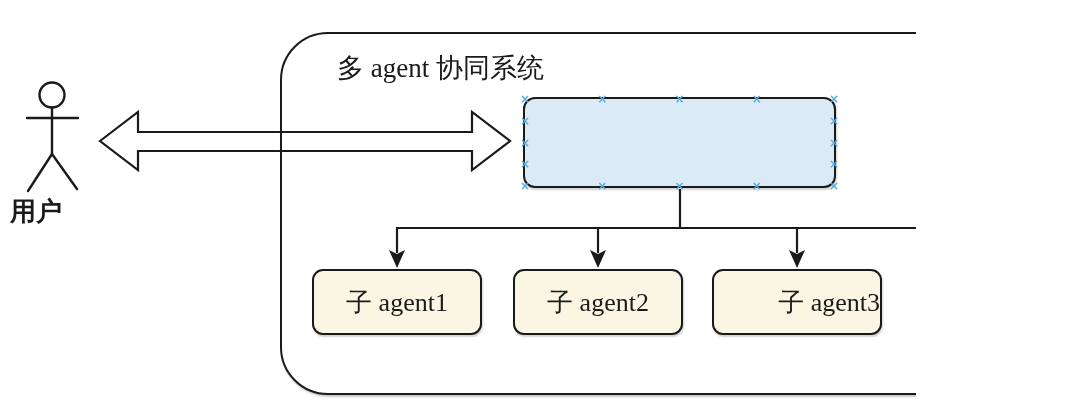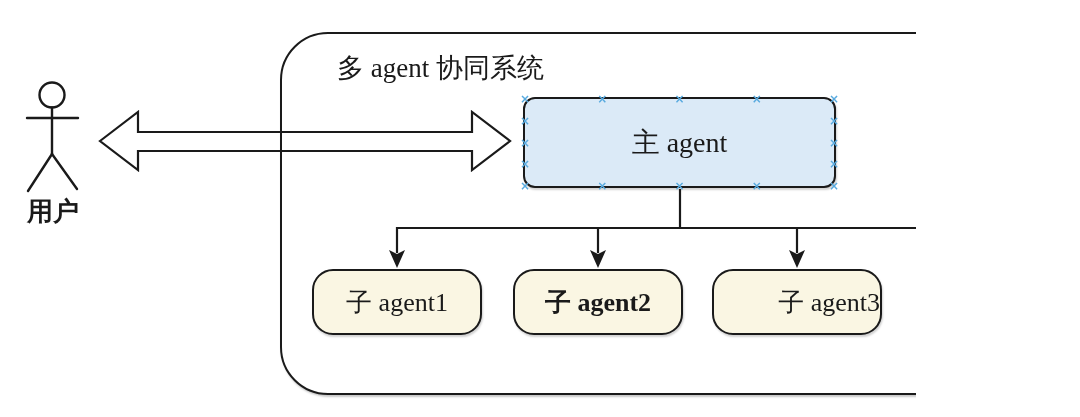--- a/index.html
+++ b/index.html
@@ -49,34 +49,34 @@
     font-weight:bold;
     color:var(--mark-color,#58aadf);
     pointer-events:none;
   }
 
   
   .sub-agent{
     top:269px;width:170px;height:66px;
     background:var(--sub-fill,#faf6e3);
     border:2.2px solid #1a1a1a;
-    border-radius:21px;
+    border-radius:11px;
     box-sizing:border-box;
     display:flex;align-items:center;justify-content:center;
     box-shadow:1px 2px 2px rgba(0,0,0,0.18);
   }
   .sub-agent .node-label{font-size:26px;}
   .sub-agent-1{left:312px;}
-  .sub-agent-2{left:513px;font-weight:bold;}
+  .sub-agent-2{left:513px;}
   .sub-agent-3{left:712px;justify-content:flex-end;}
 
   
   .user-label{
     left:10px;top:197px;width:86px;height:30px;
-    text-align:center;font-size:26px;font-weight:bold;line-height:30px;
+    font-size:26px;font-weight:bold;line-height:30px;
   }
 
   
   .more-agents{
     left:938px;top:291px;height:18px;
     display:flex;gap:3px;align-items:center;
   }
   .more-agents .dot{
     width:11px;height:11px;
     border:3px solid #1a1a1a;
@@ -93,21 +93,20 @@
 </head>
 <body>
 
 <div class="stage">
 
   <div class="abs system-container"></div>
 
   <div class="abs system-title">多 agent 协同系统</div>
 
   <div class="abs main-agent" id="main-agent-box">
-    <span class="node-label">主 agent</span>
   <span class="conn-mark" style="left: 0%; top: 0%;">×</span>
       <span class="conn-mark" style="left: 0%; top: 100%;">×</span>
       <span class="conn-mark" style="left: 25%; top: 0%;">×</span>
       <span class="conn-mark" style="left: 25%; top: 100%;">×</span>
       <span class="conn-mark" style="left: 50%; top: 0%;">×</span>
       <span class="conn-mark" style="left: 50%; top: 100%;">×</span>
       <span class="conn-mark" style="left: 75%; top: 0%;">×</span>
       <span class="conn-mark" style="left: 75%; top: 100%;">×</span>
       <span class="conn-mark" style="left: 100%; top: 0%;">×</span>
       <span class="conn-mark" style="left: 100%; top: 100%;">×</span>

